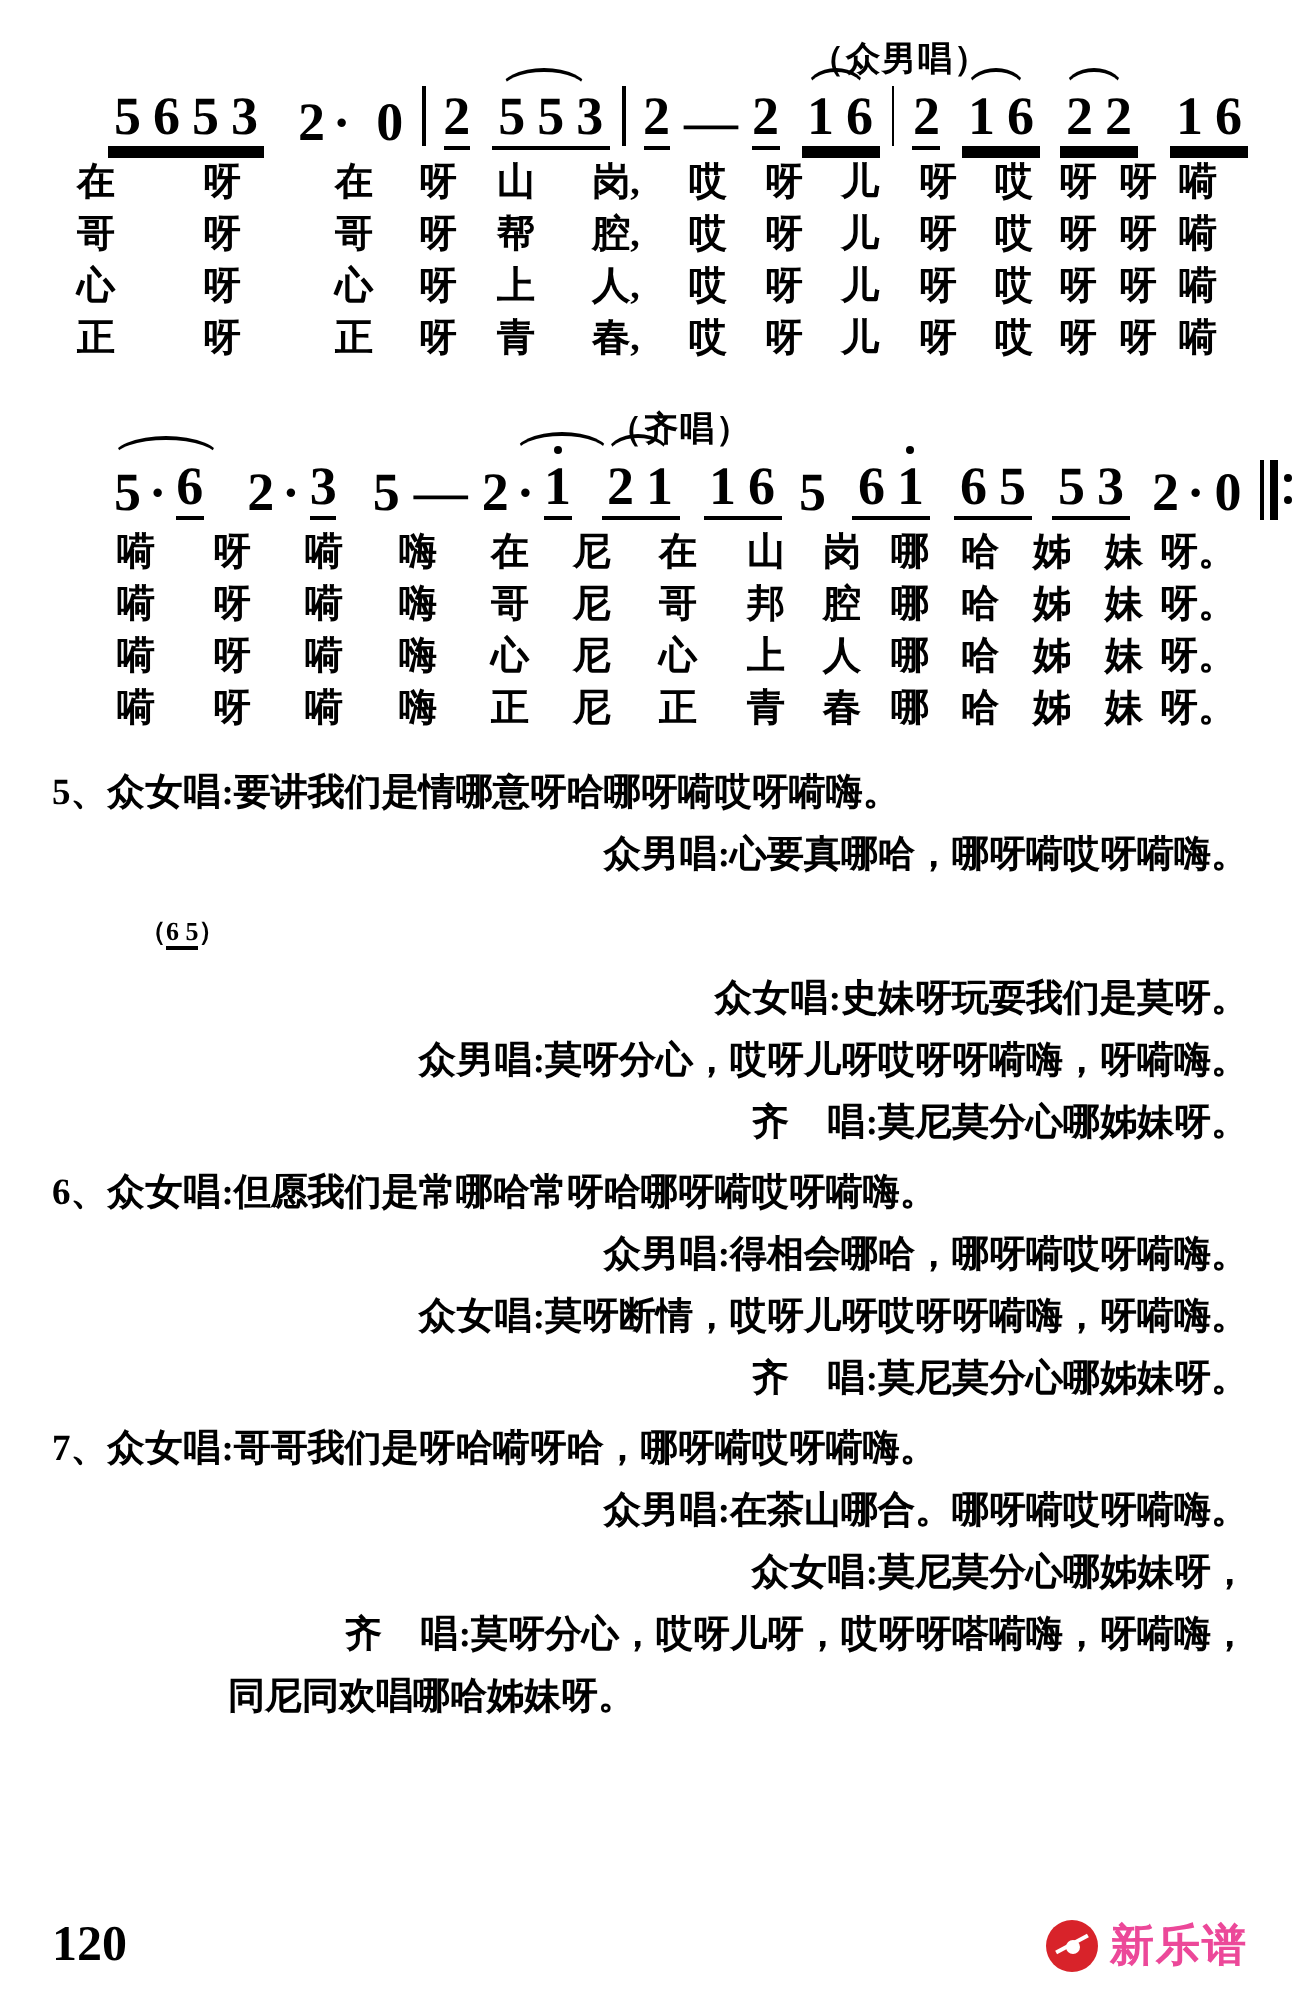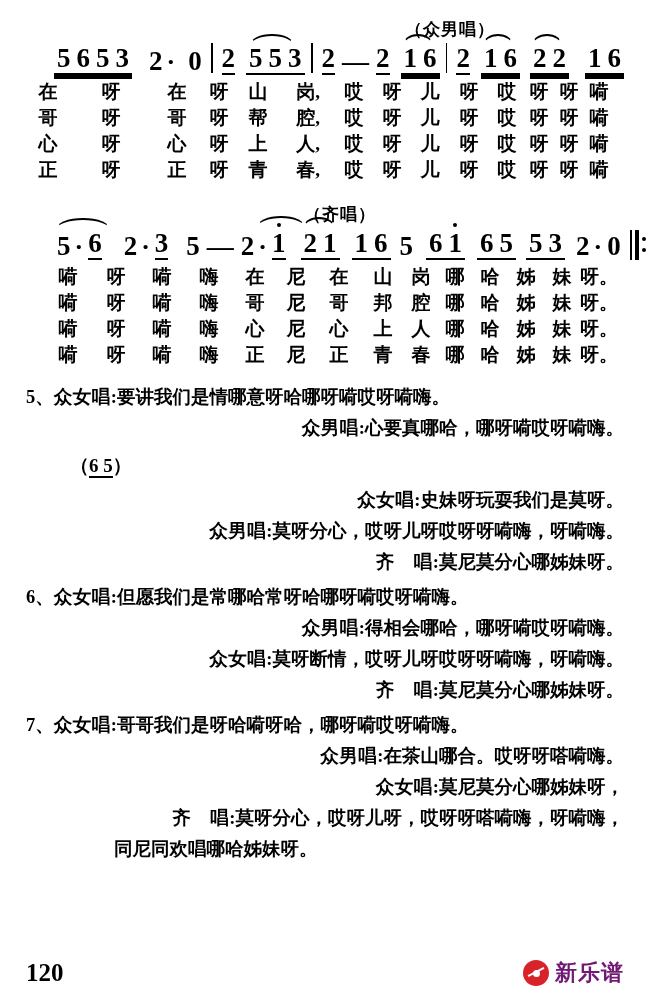--- a/index.html
+++ b/index.html
@@ -156,21 +156,21 @@
     line-height: 31px;
   }
   .verse-item { margin-top: 4px; }
   .vline { display: block; white-space: nowrap; }
   .vline.indent1 { padding-left: 26px; text-align: right; }
   .vline.indent2 { padding-left: 88px; }
   .role { letter-spacing: 0.5px; }
   .mini-head {
     padding-left: 44px;
     margin: 6px 0 2px 0;
-    font-size: 19px;
+    font-size: 13px;
     font-family: "Liberation Serif", serif;
     font-weight: bold;
   }
   .mini-head .num65 {
     border-bottom: 2px solid #000;
     padding-bottom: 0px;
   }
 
   
   .footer {
@@ -213,21 +213,21 @@
     position: absolute;
     left: 4px; top: 11px;
     width: 18px; height: 2px;
     background: #fff;
     transform: rotate(-28deg);
   }
   .logo-text {
     font-family: "Liberation Serif", serif;
     font-weight: bold;
     font-size: 22px;
-    color: #701a75;
+    color: #ec4899;
     letter-spacing: 1px;
   }
 </style>
 </head>
 <body>
 
 <div class="page">
 
   <div class="system">
     <div class="perf-label indent-a">（众男唱）</div>
@@ -533,21 +533,21 @@
       <div class="vline indent1">
         <span class="role">齐　唱</span>:<span>莫尼莫分心哪姊妹呀。</span>
       </div>
     </div>
 
     <div class="verse-item">
       <div class="vline">
         <span>7、</span><span class="role">众女唱</span>:<span>哥哥我们是呀哈嗬呀哈，哪呀嗬哎呀嗬嗨。</span>
       </div>
       <div class="vline indent1">
-        <span class="role">众男唱</span>:<span>在茶山哪合。哎呀呀嗒嗬嗨。</span>
+        <span class="role">众男唱</span>:<span>在茶山哪合。哪呀嗬哎呀嗬嗨。</span>
       </div>
       <div class="vline indent1">
         <span class="role">众女唱</span>:<span>莫尼莫分心哪姊妹呀，</span>
       </div>
       <div class="vline indent1">
         <span class="role">齐　唱</span>:<span>莫呀分心，哎呀儿呀，哎呀呀嗒嗬嗨，呀嗬嗨，</span>
       </div>
       <div class="vline indent2">
         <span>同尼同欢唱哪哈姊妹呀。</span>
       </div>

